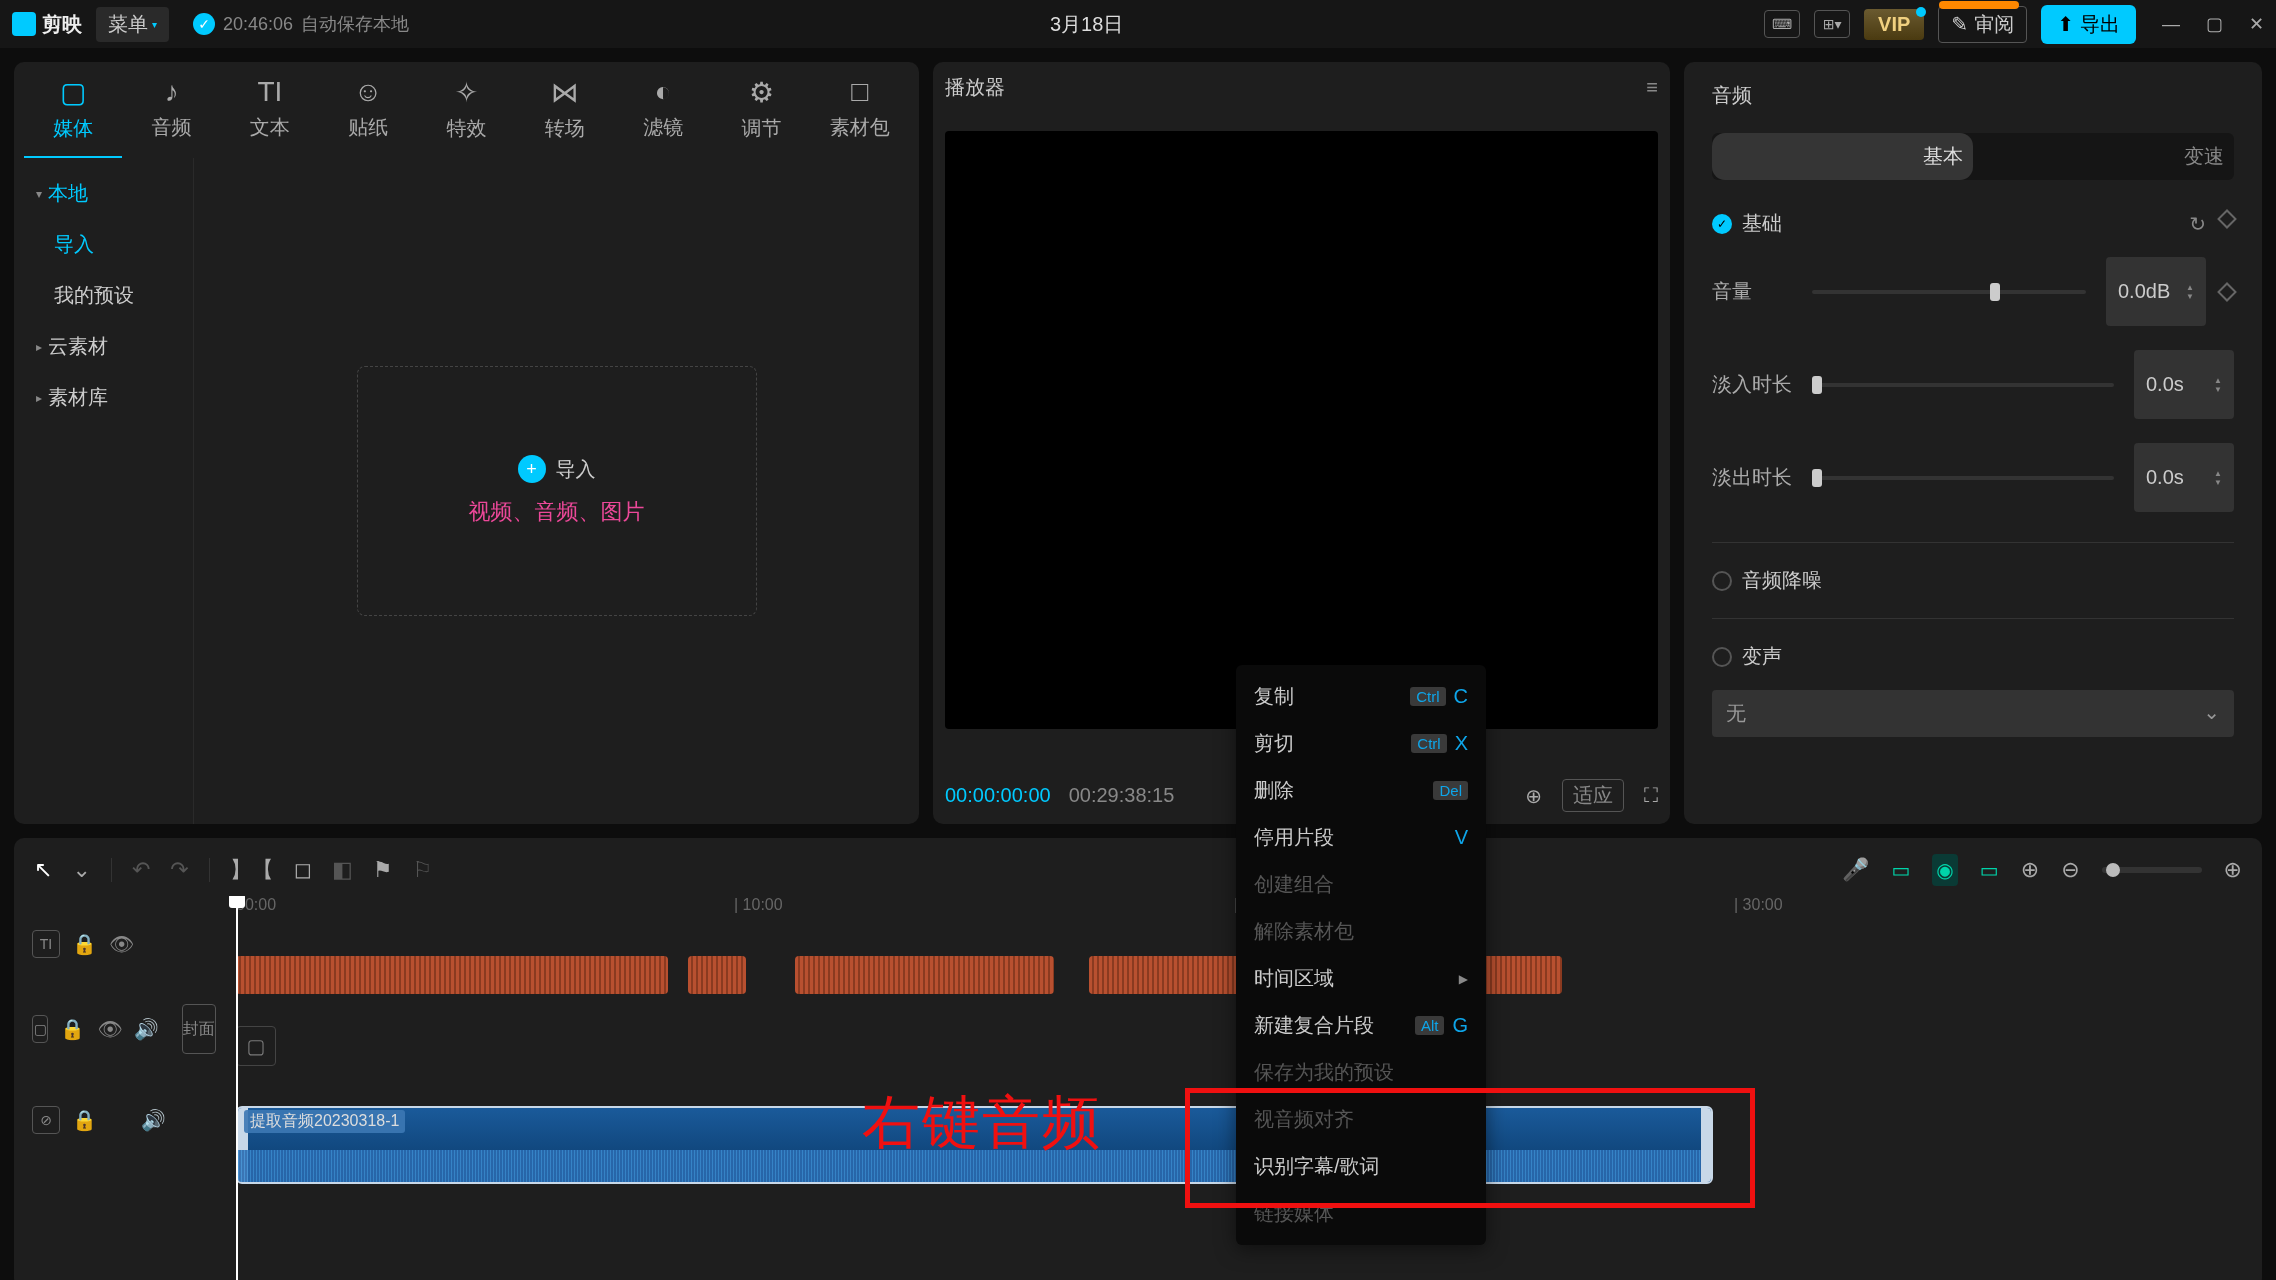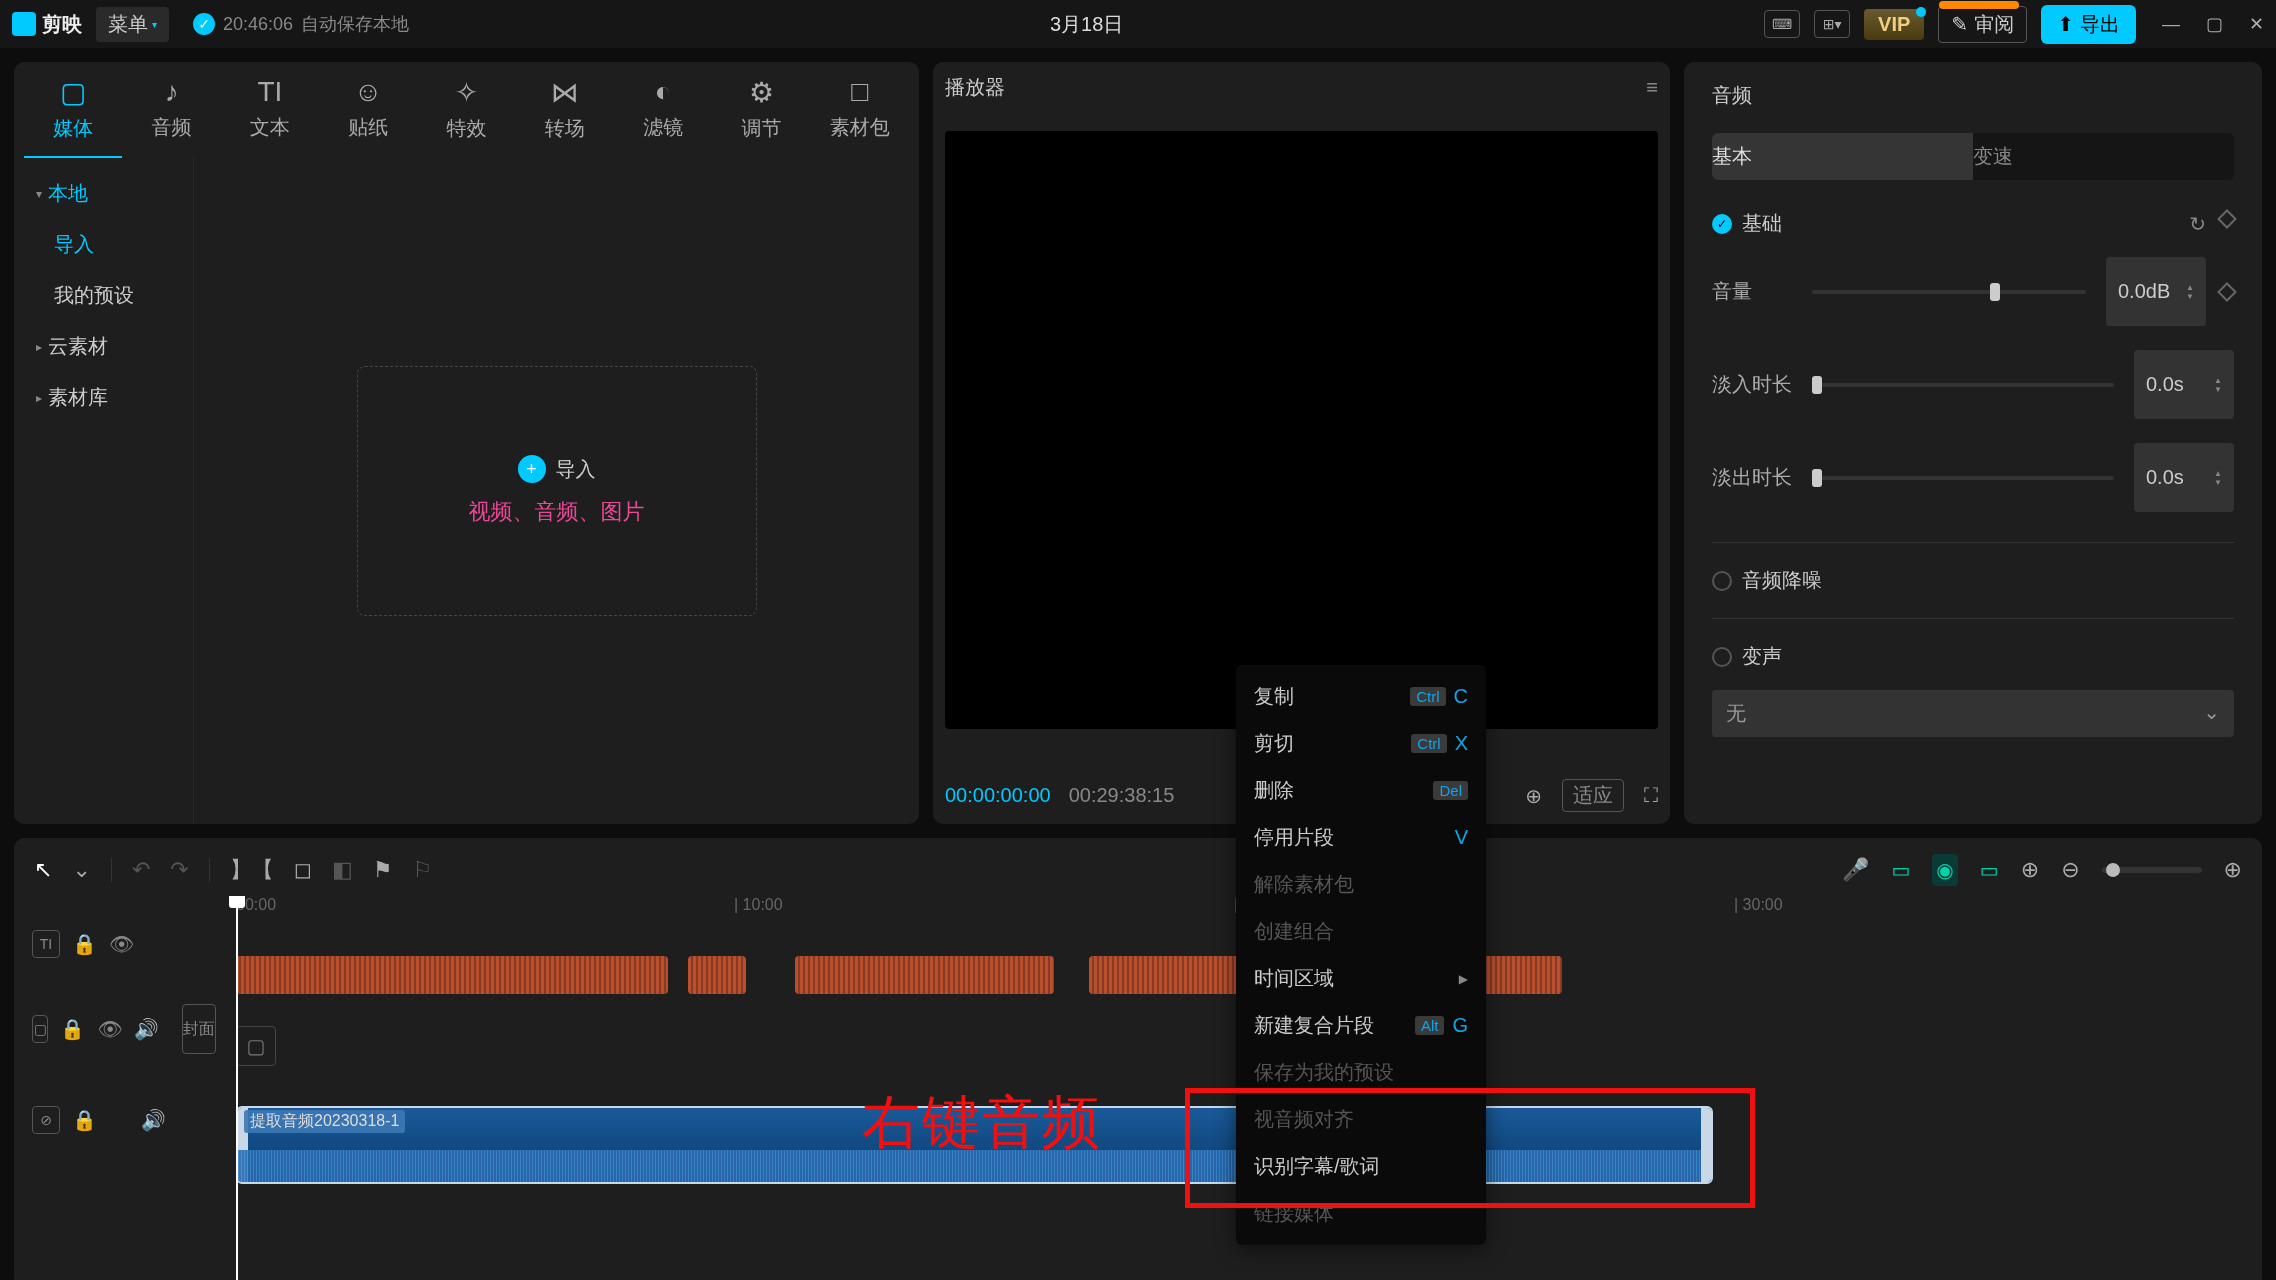--- a/index.html
+++ b/index.html
@@ -54,21 +54,21 @@
 .player-footer { display:flex; align-items:center; gap:18px; margin-top: 50px; color:#888;}
 .player-time-cur{ color:#00caff;}
 .player-footer-right{ margin-left:auto; display:flex; gap:20px; align-items:center;}
 .p-icon{ color:#aaa;}
 .fit-btn{ border:1px solid #555; padding:2px 10px; border-radius:4px;}
 
 
 .props-panel { width: 584px; padding: 20px 28px; }
 .props-title { color:#ccc; margin-bottom: 24px;}
 .props-tabs { display:flex; background:#151515; border-radius:6px; overflow:hidden; margin-bottom: 30px;}
-.props-tab{ flex:1; text-align:left; padding:10px 0; color:#888;}
+.props-tab{ flex:1; text-align:right; padding:10px 10px; color:#888;border-radius:13px;}
 .props-tab.active{ background:#353535; color:#ddd;}
 .prop-section { margin-bottom: 30px;}
 .sec-head{ display:flex; align-items:center; gap:10px; margin-bottom:20px;}
 .check-on{ width:20px; height:20px; background:#00caff; border-radius:50%; display:flex; align-items:center; justify-content:center; color:#000; font-size:12px;}
 .check-off{ width:20px; height:20px; border:2px solid #555; border-radius:50%;}
 .sec-icons{ margin-left:auto; display:flex; gap:14px; color:#888;}
 .prop-row{ display:flex; align-items:center; margin-bottom: 24px;}
 .prop-label{ width:100px; color:#aaa;}
 .slider{ flex:1; height:4px; background:#333; position:relative; border-radius:2px; margin-right:20px;}
 .slider-handle{ position:absolute; top:-7px; width:10px; height:18px; background:#ccc; border-radius:3px;}
@@ -419,24 +419,24 @@
         <span class="key-box">Del</span>
       </span>
     </div>
   <div class="ctx-item">
       <span>停用片段</span>
       <span class="ctx-shortcut">
         <span>V</span>
       </span>
     </div>
   <div class="ctx-item dis">
+      <span>创建组合</span>
+    </div>
+  <div class="ctx-item dis">
       <span>解除素材包</span>
-    </div>
-  <div class="ctx-item dis">
-      <span>创建组合</span>
     </div>
   <div class="ctx-item">
       <span>时间区域</span>
       <span class="ctx-arrow">▶</span>
     </div>
   <div class="ctx-item">
       <span>新建复合片段</span>
       <span class="ctx-shortcut">
         <span class="key-box">Alt</span>
         <span>G</span>

